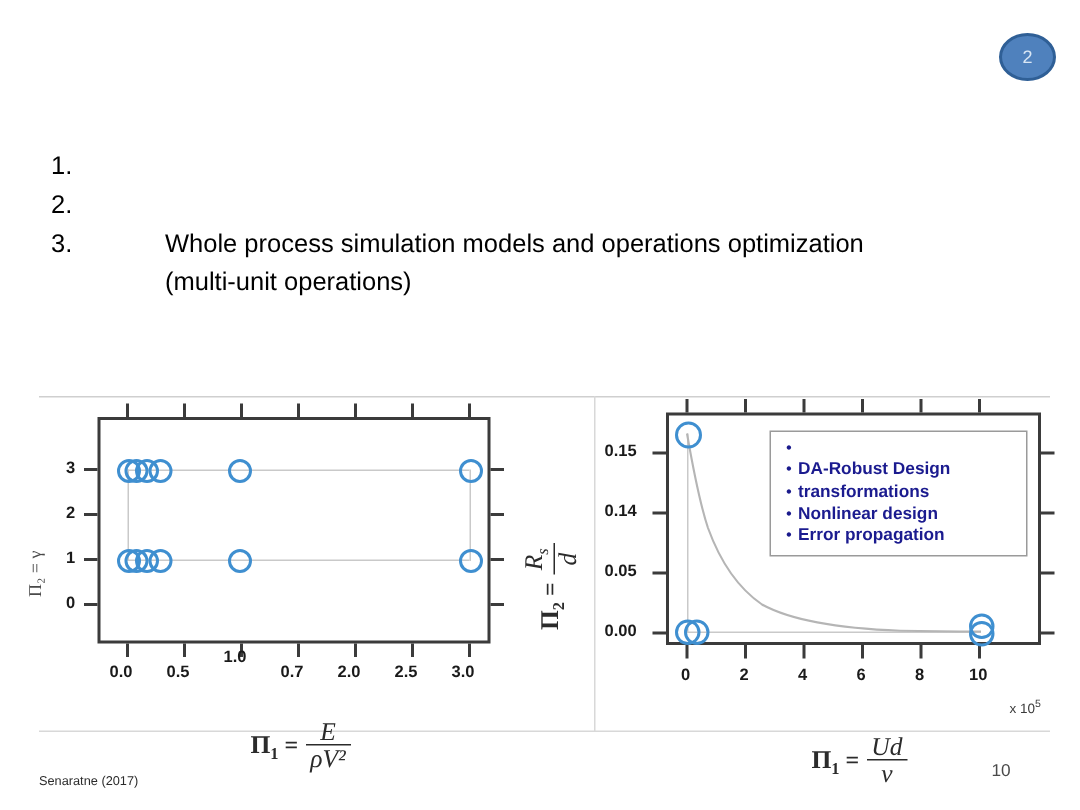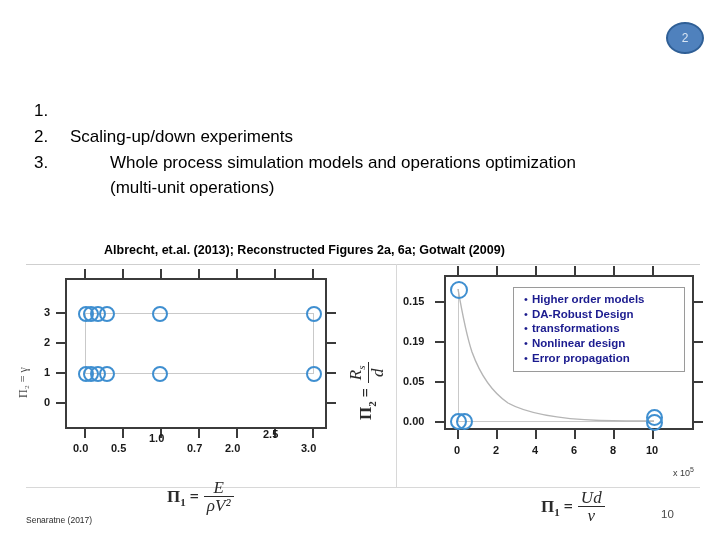--- a/index.html
+++ b/index.html
@@ -269,29 +269,27 @@
   <div id="badge">
     <span>2</span>
   </div>
 
   <div id="list">
     <div class="li-row">
       <div class="li-num">1.</div>
     </div>
     <div class="li-row">
       <div class="li-num">2.</div>
-      <div class="li-text">Scaling-up/down experiments</div>
     </div>
     <div class="li-row">
       <div class="li-num">3.</div>
       <div class="li-text" style="max-width:480px;margin-left:40px;">Whole process simulation models and operations optimization (multi-unit operations)</div>
     </div>
   </div>
 
-  <div id="citation">Albrecht, et.al. (2013); Reconstructed Figures 2a, 6a; Gotwalt (2009)</div>
 
   <div id="figband"></div>
   <div id="figsplit"></div>
 
   <div class="chart" id="left-chart" style="left:26px; top:264px; width:310px; height:224px;">
 
     <div class="plot-frame" id="lframe" style="left:39px; top:14px; width:262px; height:151px;"></div>
 
     <div class="tick-mark" style="left:58px;  top:5px; width:2px; height:9px;"></div>
     <div class="tick-mark" style="left:96px;  top:5px; width:2px; height:9px;"></div>
@@ -322,21 +320,21 @@
     <div class="tick-lbl" style="left:18px; top:42px;">3</div>
     <div class="tick-lbl" style="left:18px; top:72px;">2</div>
     <div class="tick-lbl" style="left:18px; top:102px;">1</div>
     <div class="tick-lbl" style="left:18px; top:132px;">0</div>
 
     <div class="tick-lbl" style="left:47px;  top:178px;">0.0</div>
     <div class="tick-lbl" style="left:85px;  top:178px;">0.5</div>
     <div class="tick-lbl" style="left:123px; top:168px;">1.0</div>
     <div class="tick-lbl" style="left:161px; top:178px;">0.7</div>
     <div class="tick-lbl" style="left:199px; top:178px;">2.0</div>
-    <div class="tick-lbl" style="left:237px; top:164px;">2.5</div>
+    <div class="tick-lbl" style="left:237px; top:178px;">2.5</div>
     <div class="tick-lbl" style="left:275px; top:178px;">3.0</div>
 
     <div class="gridline" style="left:59px; top:49px;  width:228px; height:1px;"></div>
     <div class="gridline" style="left:59px; top:109px; width:228px; height:1px;"></div>
     <div class="gridline" style="left:59px; top:49px;  width:1px; height:61px;"></div>
     <div class="gridline" style="left:287px; top:49px; width:1px; height:61px;"></div>
 
     <div class="pt" style="left:52px; top:42px; width:16px; height:16px;"></div>
     <div class="pt" style="left:57px; top:42px; width:16px; height:16px;"></div>
     <div class="pt" style="left:64px; top:42px; width:16px; height:16px;"></div>
@@ -395,21 +393,21 @@
     <div class="tick-mark" style="left:35px; top:77px;  width:9px; height:2px;"></div>
     <div class="tick-mark" style="left:35px; top:117px; width:9px; height:2px;"></div>
     <div class="tick-mark" style="left:35px; top:157px; width:9px; height:2px;"></div>
 
     <div class="tick-mark" style="left:294px; top:37px;  width:9px; height:2px;"></div>
     <div class="tick-mark" style="left:294px; top:77px;  width:9px; height:2px;"></div>
     <div class="tick-mark" style="left:294px; top:117px; width:9px; height:2px;"></div>
     <div class="tick-mark" style="left:294px; top:157px; width:9px; height:2px;"></div>
 
     <div class="tick-lbl" style="left:3px; top:31px;">0.15</div>
-    <div class="tick-lbl" style="left:3px; top:71px;">0.19</div>
+    <div class="tick-lbl" style="left:3px; top:71px;">0.14</div>
     <div class="tick-lbl" style="left:3px; top:111px;">0.05</div>
     <div class="tick-lbl" style="left:3px; top:151px;">0.00</div>
 
     <div class="tick-lbl" style="left:54px;  top:180px;">0</div>
     <div class="tick-lbl" style="left:93px;  top:180px;">2</div>
     <div class="tick-lbl" style="left:132px; top:180px;">4</div>
     <div class="tick-lbl" style="left:171px; top:180px;">6</div>
     <div class="tick-lbl" style="left:210px; top:180px;">8</div>
     <div class="tick-lbl" style="left:246px; top:180px;">10</div>
 
@@ -427,21 +425,20 @@
     <div class="pt" style="left:50px; top:17px; width:18px; height:18px;"></div>
     <div class="pt" style="left:50px; top:149px; width:17px; height:17px;"></div>
     <div class="pt" style="left:56px; top:149px; width:17px; height:17px;"></div>
     <div class="pt" style="left:246px; top:145px; width:17px; height:17px;"></div>
     <div class="pt" style="left:246px; top:150px; width:17px; height:17px;"></div>
   </div>
 
   <div id="callout">
     <div class="co-row">
       <span class="co-bullet">•</span>
-      <span class="co-text">Higher order models</span>
     </div>
     <div class="co-row">
       <span class="co-bullet">•</span>
       <span class="co-text">DA-Robust Design</span>
     </div>
     <div class="co-row">
       <span class="co-bullet">•</span>
       <span class="co-text">transformations</span>
     </div>
     <div class="co-row">

